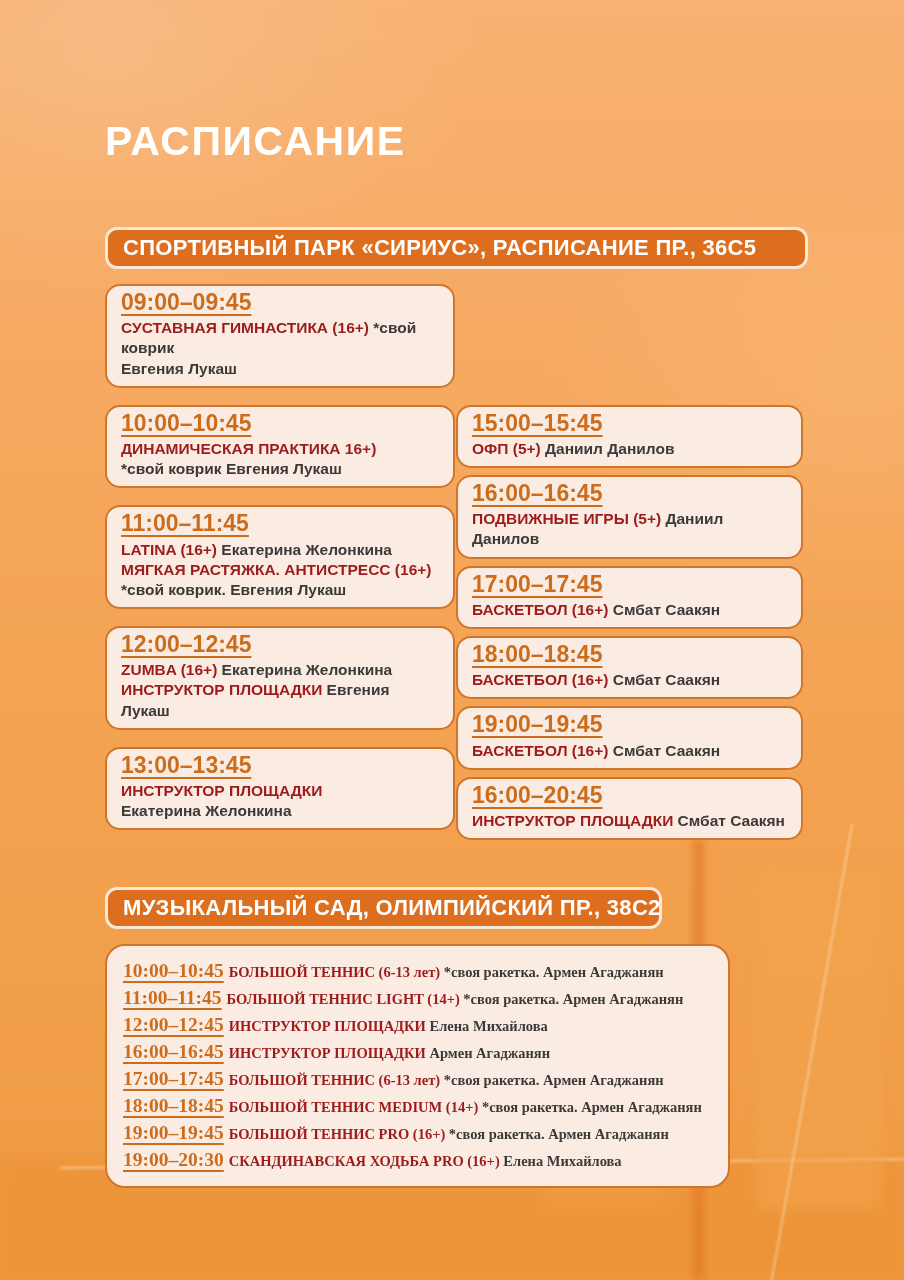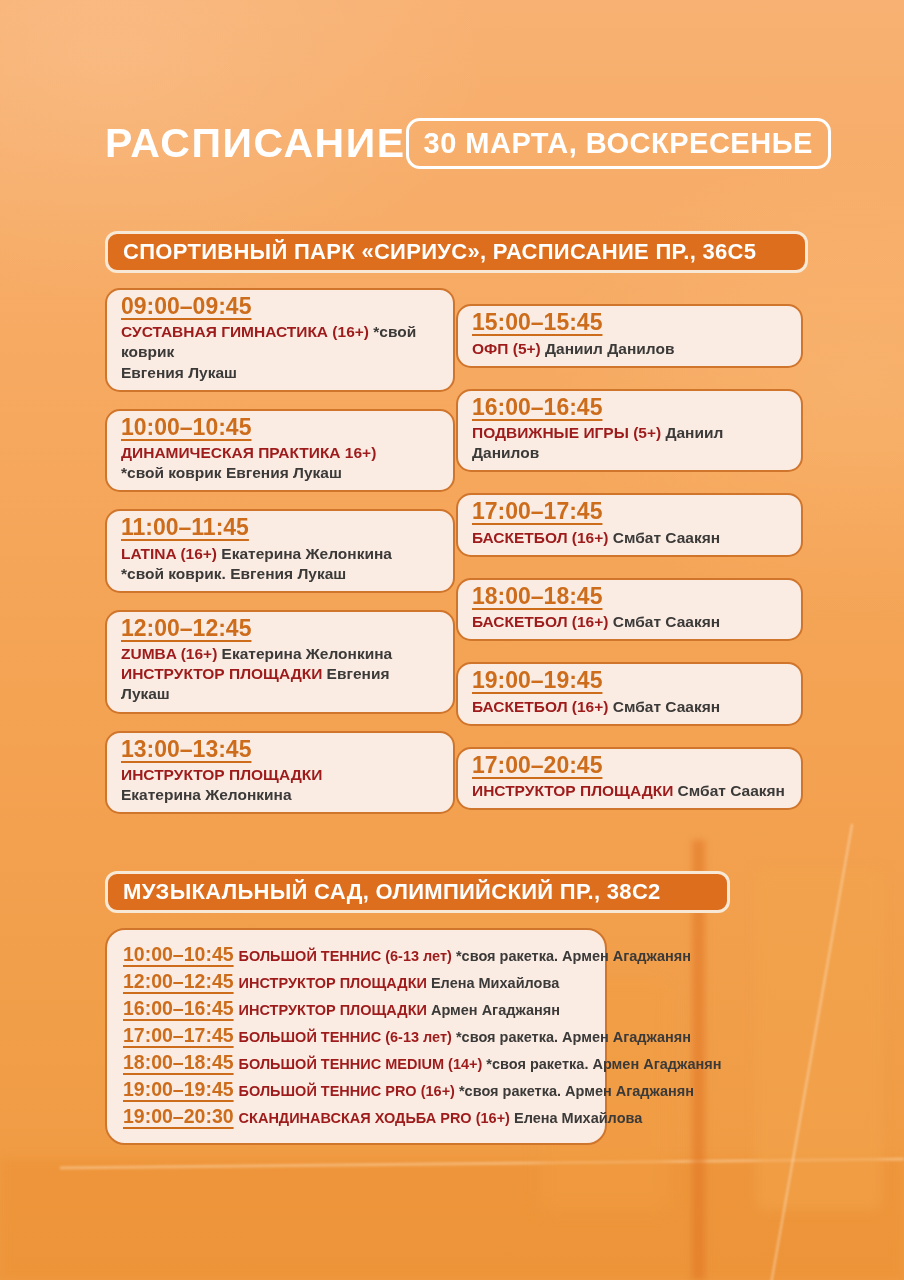--- a/index.html
+++ b/index.html
@@ -40,103 +40,102 @@
   .bar {
     background: var(--bar-bg);
     border: 3px solid var(--bar-border);
     border-radius: 12px;
     color: #ffffff; font-weight: 700; font-size: 22px; letter-spacing: 0.3px;
     padding: 5px 15px;
     white-space: nowrap;
   }
   .section1 .bar { margin-top: 62px; }
   .section2 { margin-top: 40px; }
-  .section2 .bar { width: 625px; }
+  .section2 .bar { width: 557px; }
 
   .columns { display: flex; gap: 1px; margin-top: 15px; align-items: flex-end; }
   .col-left  { width: 350px; }
   .col-right { width: 347px; }
 
   .card {
     background: var(--card-bg);
     border: 2px solid var(--card-border);
     border-radius: 15px;
     padding: 4px 14px 7px;
   }
   .col-left  .card { margin-bottom: 17px; }
-  .col-right .card { margin-bottom: 21px; }
+  .col-right .card { margin-bottom: 7px; }
 
   .time {
     display: inline-block;
     color: var(--time-color);
     font-size: 23px; font-weight: 700; line-height: 1.1;
     text-decoration: underline; text-underline-offset: 4px; text-decoration-thickness: 2px;
     margin-bottom: 3px;
     white-space: nowrap;
   }
   .line { font-size: 15.5px; line-height: 1.3; }
   .act { color: var(--activity-color); font-weight: 700; }
   .txt { color: var(--text-color); font-weight: 600; }
 
   .big-card {
     margin-top: 15px;
-    width: 502px;
+    width: 625px;
     background: var(--card-bg);
     border: 2px solid var(--card-border);
     border-radius: 20px;
     padding: 12px 16px;
+    font-family: Liberation Serif, serif;
   }
   .big-row { font-size: 14.5px; line-height: 25px; white-space: nowrap; }
   .big-row .time { font-size: 19.5px; margin: 0 5px 0 0; line-height: 25px; vertical-align: baseline; }
 </style>
 </head>
 <body>
 
 <div class="page">
 
   <div class="decor decor-band"></div>
   <div class="decor decor-hline"></div>
   <div class="decor decor-pole"></div>
   <div class="decor decor-block1"></div>
   <div class="decor decor-block2"></div>
   <div class="decor decor-diag"></div>
 
   <div class="content">
     <div class="header-row">
       <h1 class="title">РАСПИСАНИЕ</h1>
-      <div class="date-badge">
-        <span>30 МАРТА, ВОСКРЕСЕНЬЕ</span>
-      </div>
     </div>
 
     <section class="section1">
       <div class="bar">СПОРТИВНЫЙ ПАРК «СИРИУС», РАСПИСАНИЕ ПР., 36С5</div>
       <div class="columns">
         <div class="col-left" id="col-left">
             <div class="card"><div class="time">09:00–09:45</div><div class="line"><span class="act">СУСТАВНАЯ ГИМНАСТИКА (16+)</span><span class="txt"> *свой коврик</span></div><div class="line"><span class="txt">Евгения Лукаш</span></div></div>
             <div class="card"><div class="time">10:00–10:45</div><div class="line"><span class="act">ДИНАМИЧЕСКАЯ ПРАКТИКА 16+)</span></div><div class="line"><span class="txt">*свой коврик Евгения Лукаш</span></div></div>
-            <div class="card"><div class="time">11:00–11:45</div><div class="line"><span class="act">LATINA (16+)</span><span class="txt"> Екатерина Желонкина</span></div><div class="line"><span class="txt">*свой коврик. Евгения Лукаш</span></div></div>
+            <div class="card"><div class="time">11:00–11:45</div><div class="line"><span class="act">LATINA (16+)</span><span class="txt"> Екатерина Желонкина</span></div><div class="line"><span class="act">МЯГКАЯ РАСТЯЖКА. АНТИСТРЕСС (16+)</span></div><div class="line"><span class="txt">*свой коврик. Евгения Лукаш</span></div></div>
             <div class="card"><div class="time">12:00–12:45</div><div class="line"><span class="act">ZUMBA (16+)</span><span class="txt"> Екатерина Желонкина</span></div><div class="line"><span class="act">ИНСТРУКТОР ПЛОЩАДКИ</span><span class="txt"> Евгения Лукаш</span></div></div>
             <div class="card"><div class="time">13:00–13:45</div><div class="line"><span class="act">ИНСТРУКТОР ПЛОЩАДКИ</span></div><div class="line"><span class="txt">Екатерина Желонкина</span></div></div>
           </div>
         <div class="col-right" id="col-right">
             <div class="card"><div class="time">15:00–15:45</div><div class="line"><span class="act">ОФП (5+)</span><span class="txt"> Даниил Данилов</span></div></div>
             <div class="card"><div class="time">16:00–16:45</div><div class="line"><span class="act">ПОДВИЖНЫЕ ИГРЫ (5+)</span><span class="txt"> Даниил Данилов</span></div></div>
             <div class="card"><div class="time">17:00–17:45</div><div class="line"><span class="act">БАСКЕТБОЛ (16+)</span><span class="txt"> Смбат Саакян</span></div></div>
             <div class="card"><div class="time">18:00–18:45</div><div class="line"><span class="act">БАСКЕТБОЛ (16+)</span><span class="txt"> Смбат Саакян</span></div></div>
             <div class="card"><div class="time">19:00–19:45</div><div class="line"><span class="act">БАСКЕТБОЛ (16+)</span><span class="txt"> Смбат Саакян</span></div></div>
-            <div class="card"><div class="time">17:00–20:45</div><div class="line"><span class="act">ИНСТРУКТОР ПЛОЩАДКИ</span><span class="txt"> Смбат Саакян</span></div></div>
+            <div class="card"><div class="time">16:00–20:45</div><div class="line"><span class="act">ИНСТРУКТОР ПЛОЩАДКИ</span><span class="txt"> Смбат Саакян</span></div></div>
           </div>
       </div>
     </section>
 
     <section class="section2">
       <div class="bar">МУЗЫКАЛЬНЫЙ САД, ОЛИМПИЙСКИЙ ПР., 38С2</div>
       <div class="big-card" id="rows-card">
           <div class="big-row"><span class="time">10:00–10:45</span><span class="act">БОЛЬШОЙ ТЕННИС (6-13 лет)</span><span class="txt"> *своя ракетка. Армен Агаджанян</span></div>
+          <div class="big-row"><span class="time">11:00–11:45</span><span class="act">БОЛЬШОЙ ТЕННИС LIGHT (14+)</span><span class="txt">  *своя ракетка. Армен Агаджанян</span></div>
           <div class="big-row"><span class="time">12:00–12:45</span><span class="act">ИНСТРУКТОР ПЛОЩАДКИ</span><span class="txt"> Елена Михайлова</span></div>
           <div class="big-row"><span class="time">16:00–16:45</span><span class="act">ИНСТРУКТОР ПЛОЩАДКИ</span><span class="txt"> Армен Агаджанян</span></div>
           <div class="big-row"><span class="time">17:00–17:45</span><span class="act">БОЛЬШОЙ ТЕННИС (6-13 лет)</span><span class="txt"> *своя ракетка. Армен Агаджанян</span></div>
           <div class="big-row"><span class="time">18:00–18:45</span><span class="act">БОЛЬШОЙ ТЕННИС MEDIUM (14+)</span><span class="txt"> *своя ракетка. Армен Агаджанян</span></div>
           <div class="big-row"><span class="time">19:00–19:45</span><span class="act">БОЛЬШОЙ ТЕННИС PRO (16+)</span><span class="txt"> *своя ракетка. Армен Агаджанян</span></div>
           <div class="big-row"><span class="time">19:00–20:30</span><span class="act">СКАНДИНАВСКАЯ ХОДЬБА PRO (16+)</span><span class="txt"> Елена Михайлова</span></div>
         </div>
     </section>
   </div>
 

